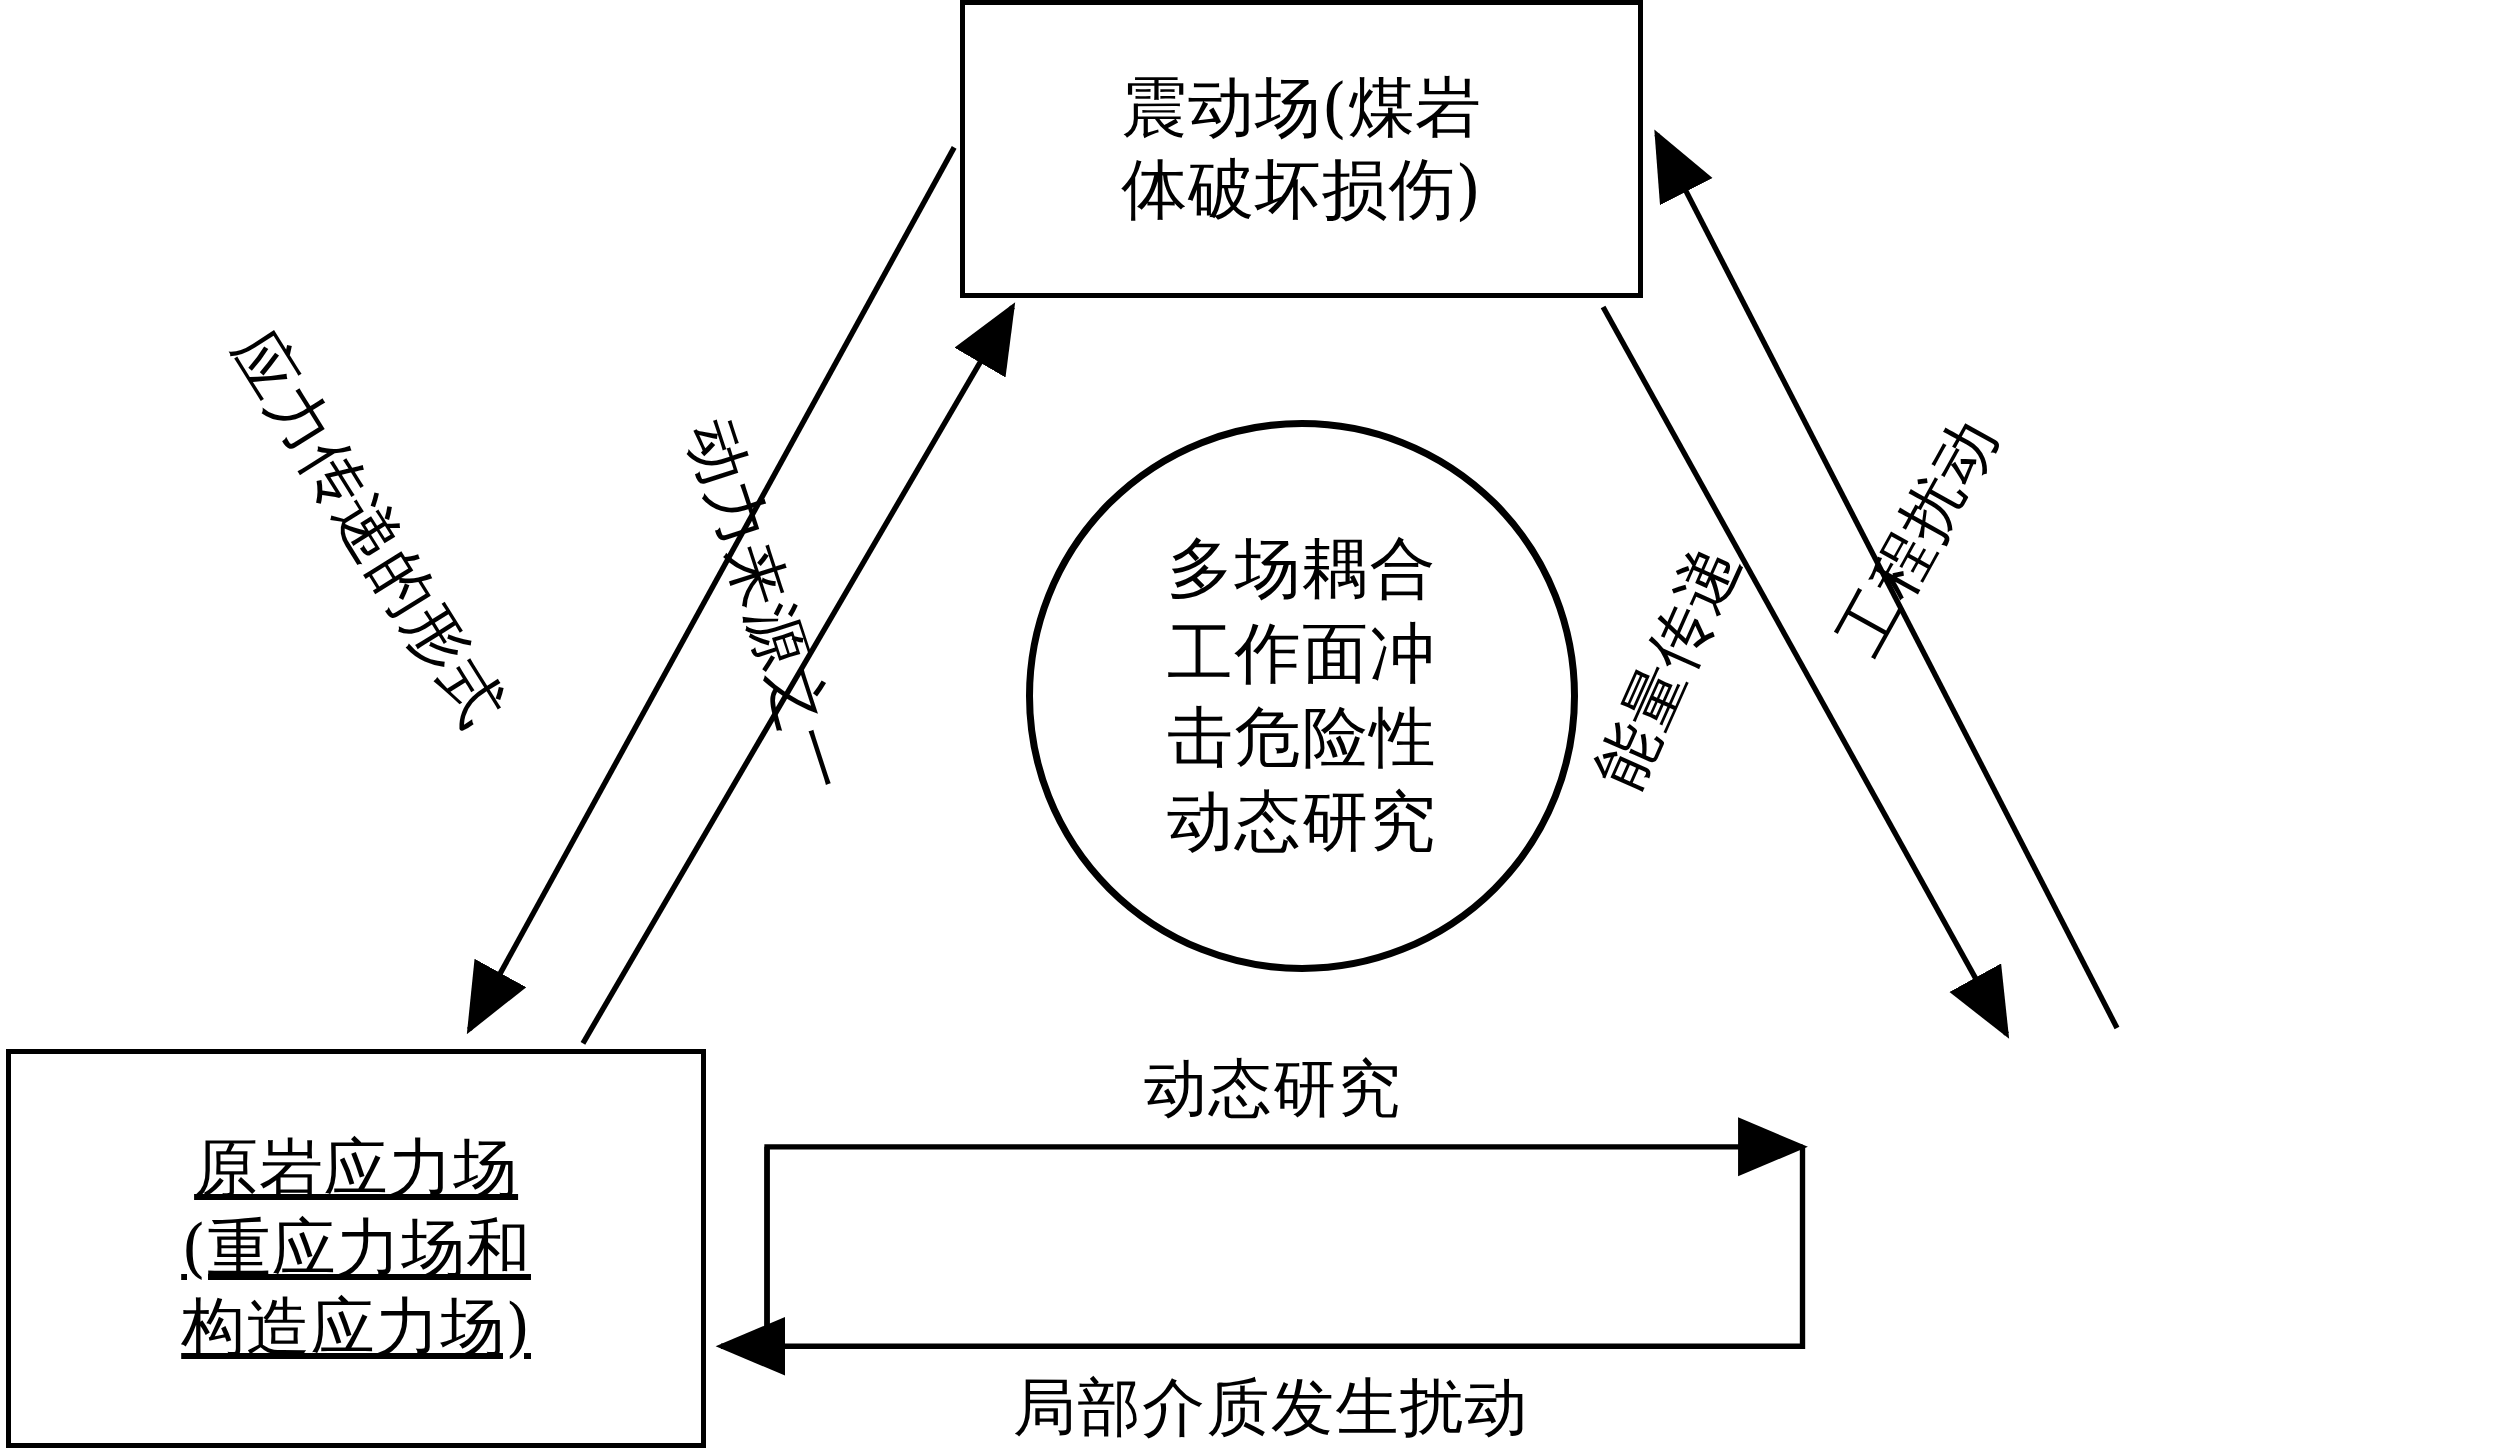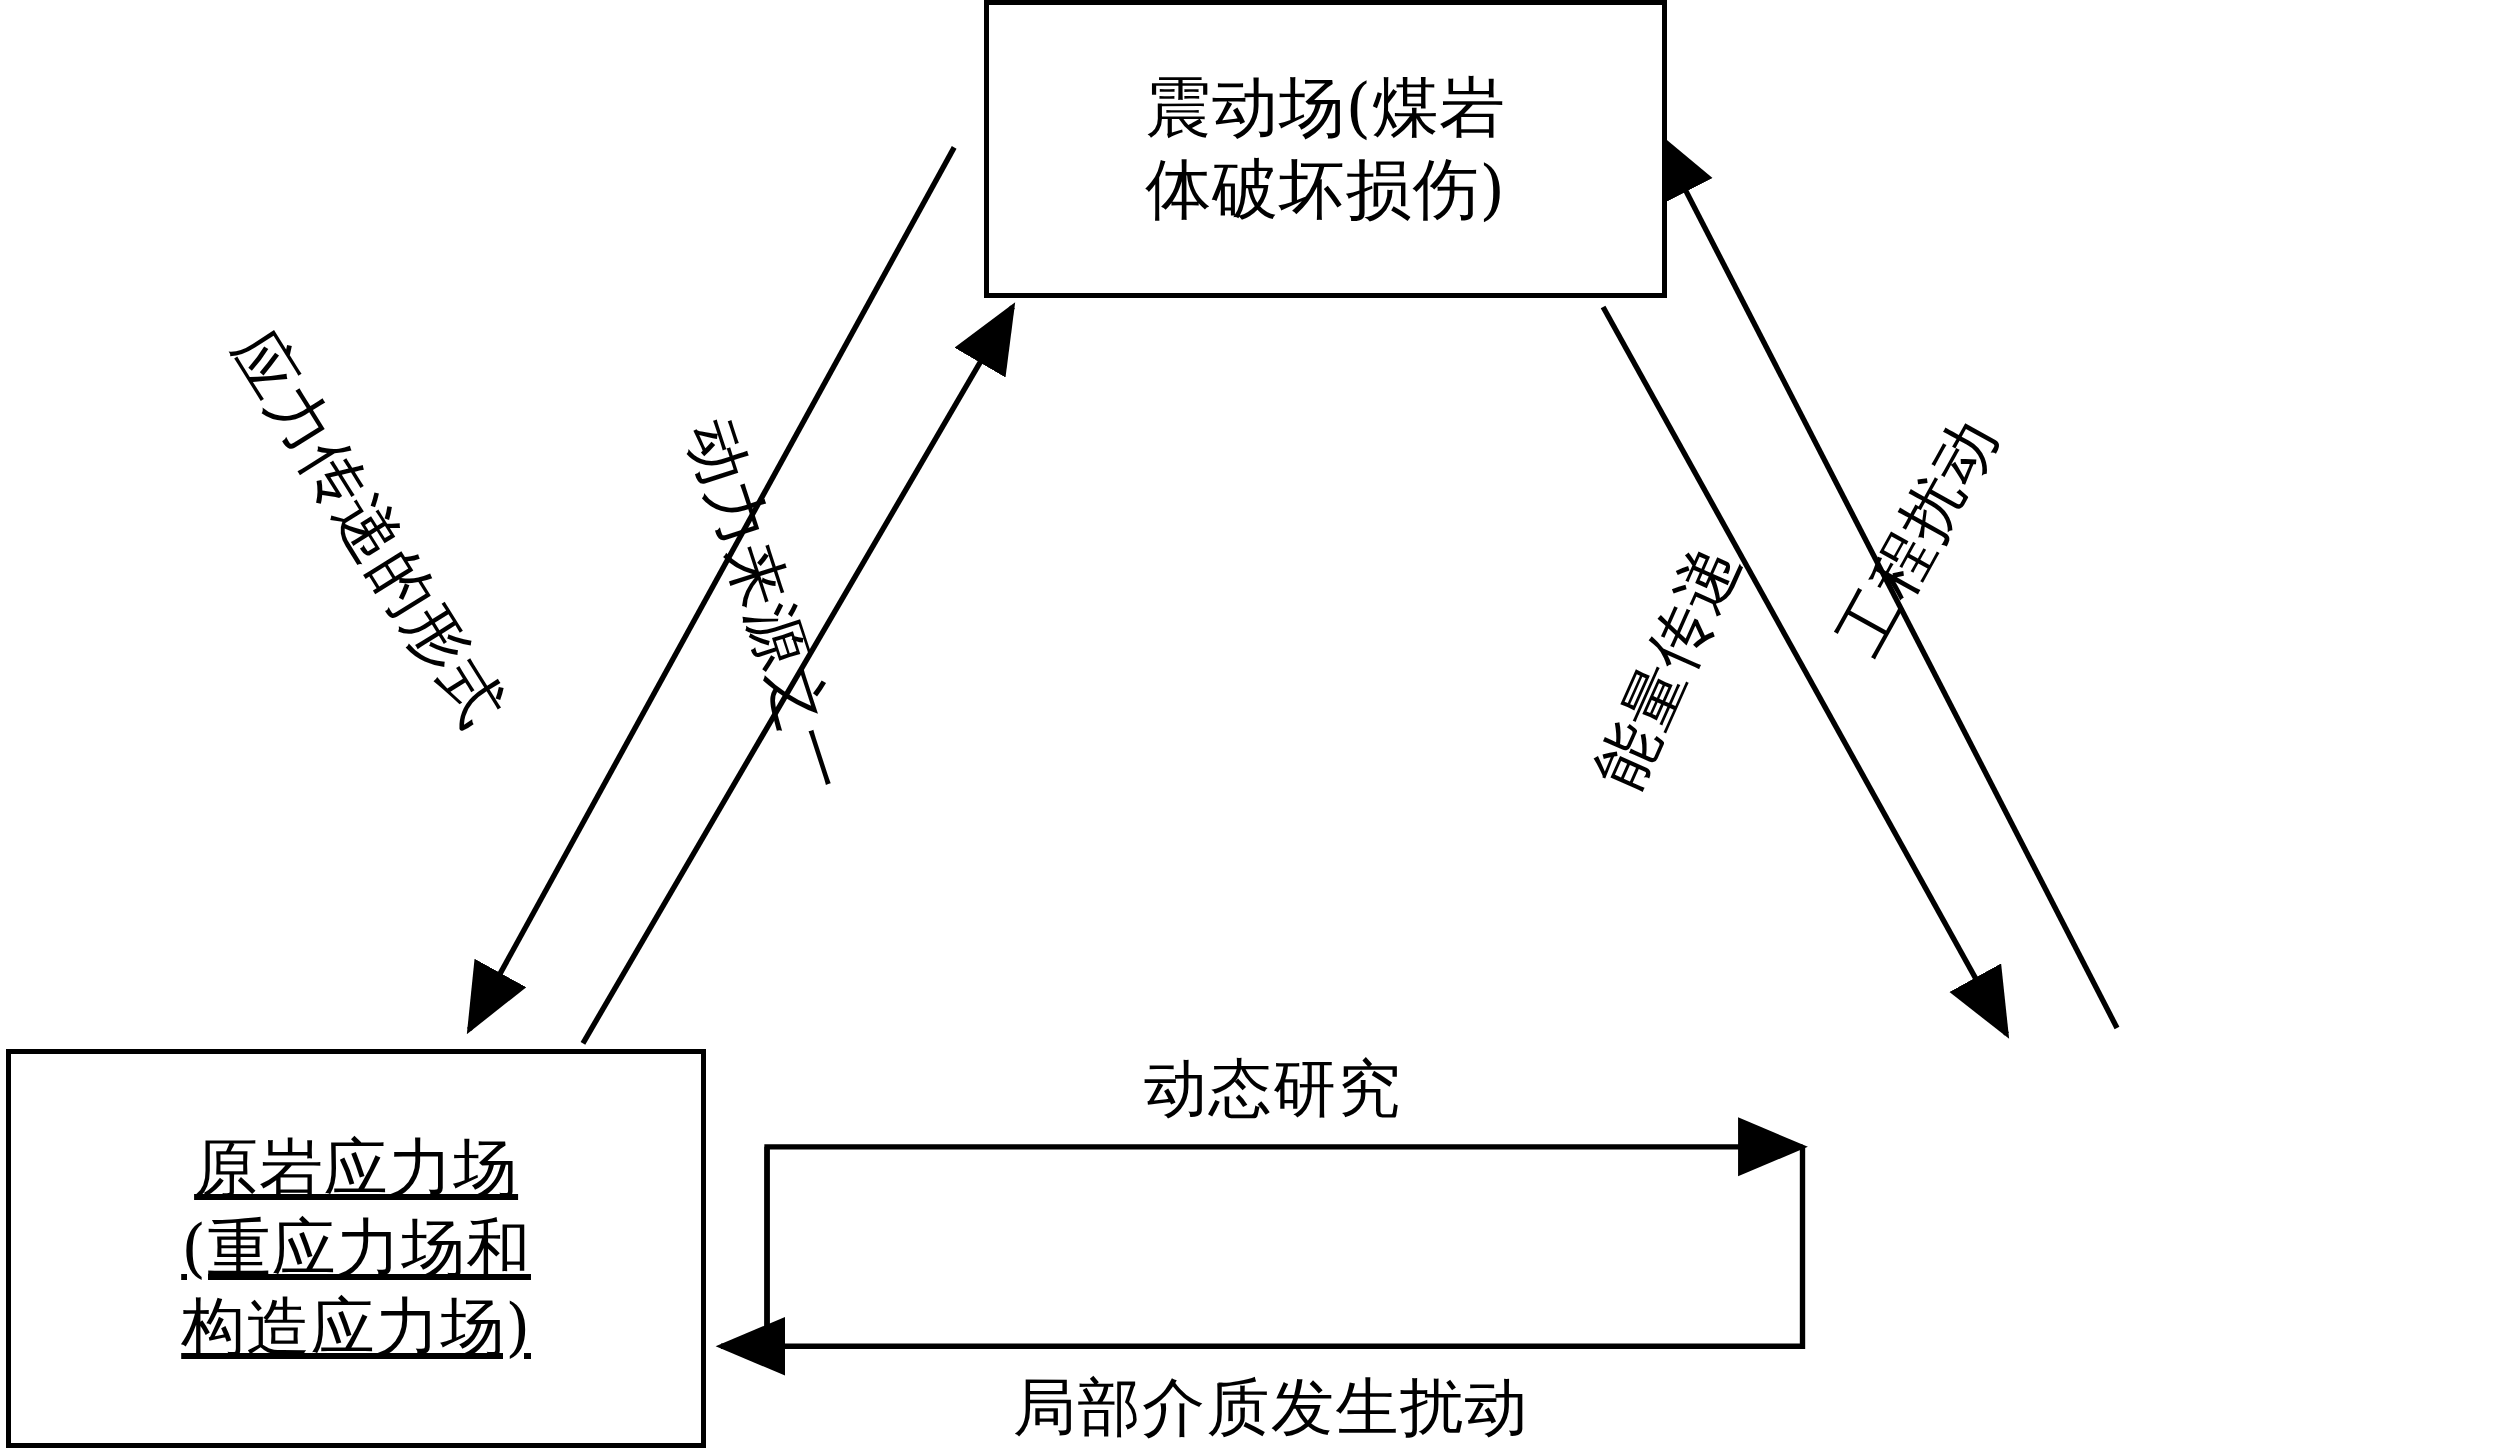--- a/index.html
+++ b/index.html
@@ -31,21 +31,21 @@
     display: flex;
     align-items: center;
     justify-content: center;
     text-align: center;
     line-height: 1.24;
     font-size: 66px;
     letter-spacing: 0.8px;
     white-space: pre-line;
   }
   #node-seismic {
-    left: 984px;
+    left: 960px;
     top: 0px;
     width: 683px;
     height: 298px;
   }
   #node-insitu {
     left: 6.1px;
     top: 1049px;
     width: 700px;
     height: 399px;
     font-size: 64px;
@@ -142,20 +142,24 @@
   </svg>
 
   <div class="node" id="node-seismic">震动场(煤岩
 体破坏损伤)</div>
 
   <div class="node" id="node-insitu">原岩应力场
 (重应力场和
 构造应力场)</div>
 
 
+  <div class="circle">多场耦合
+工作面冲
+击危险性
+动态研究</div>
 
   <div class="edge-label" id="label-stress-transfer">应力传递的形式</div>
 
   <div class="edge-label" id="label-power-source">动力来源之一</div>
 
   <div class="edge-label" id="label-energy-transfer">能量传递</div>
 
   <div class="edge-label" id="label-engineering-disturb">工程扰动</div>
 
   <div class="edge-label" id="label-stress-superposition">动态研究</div>

